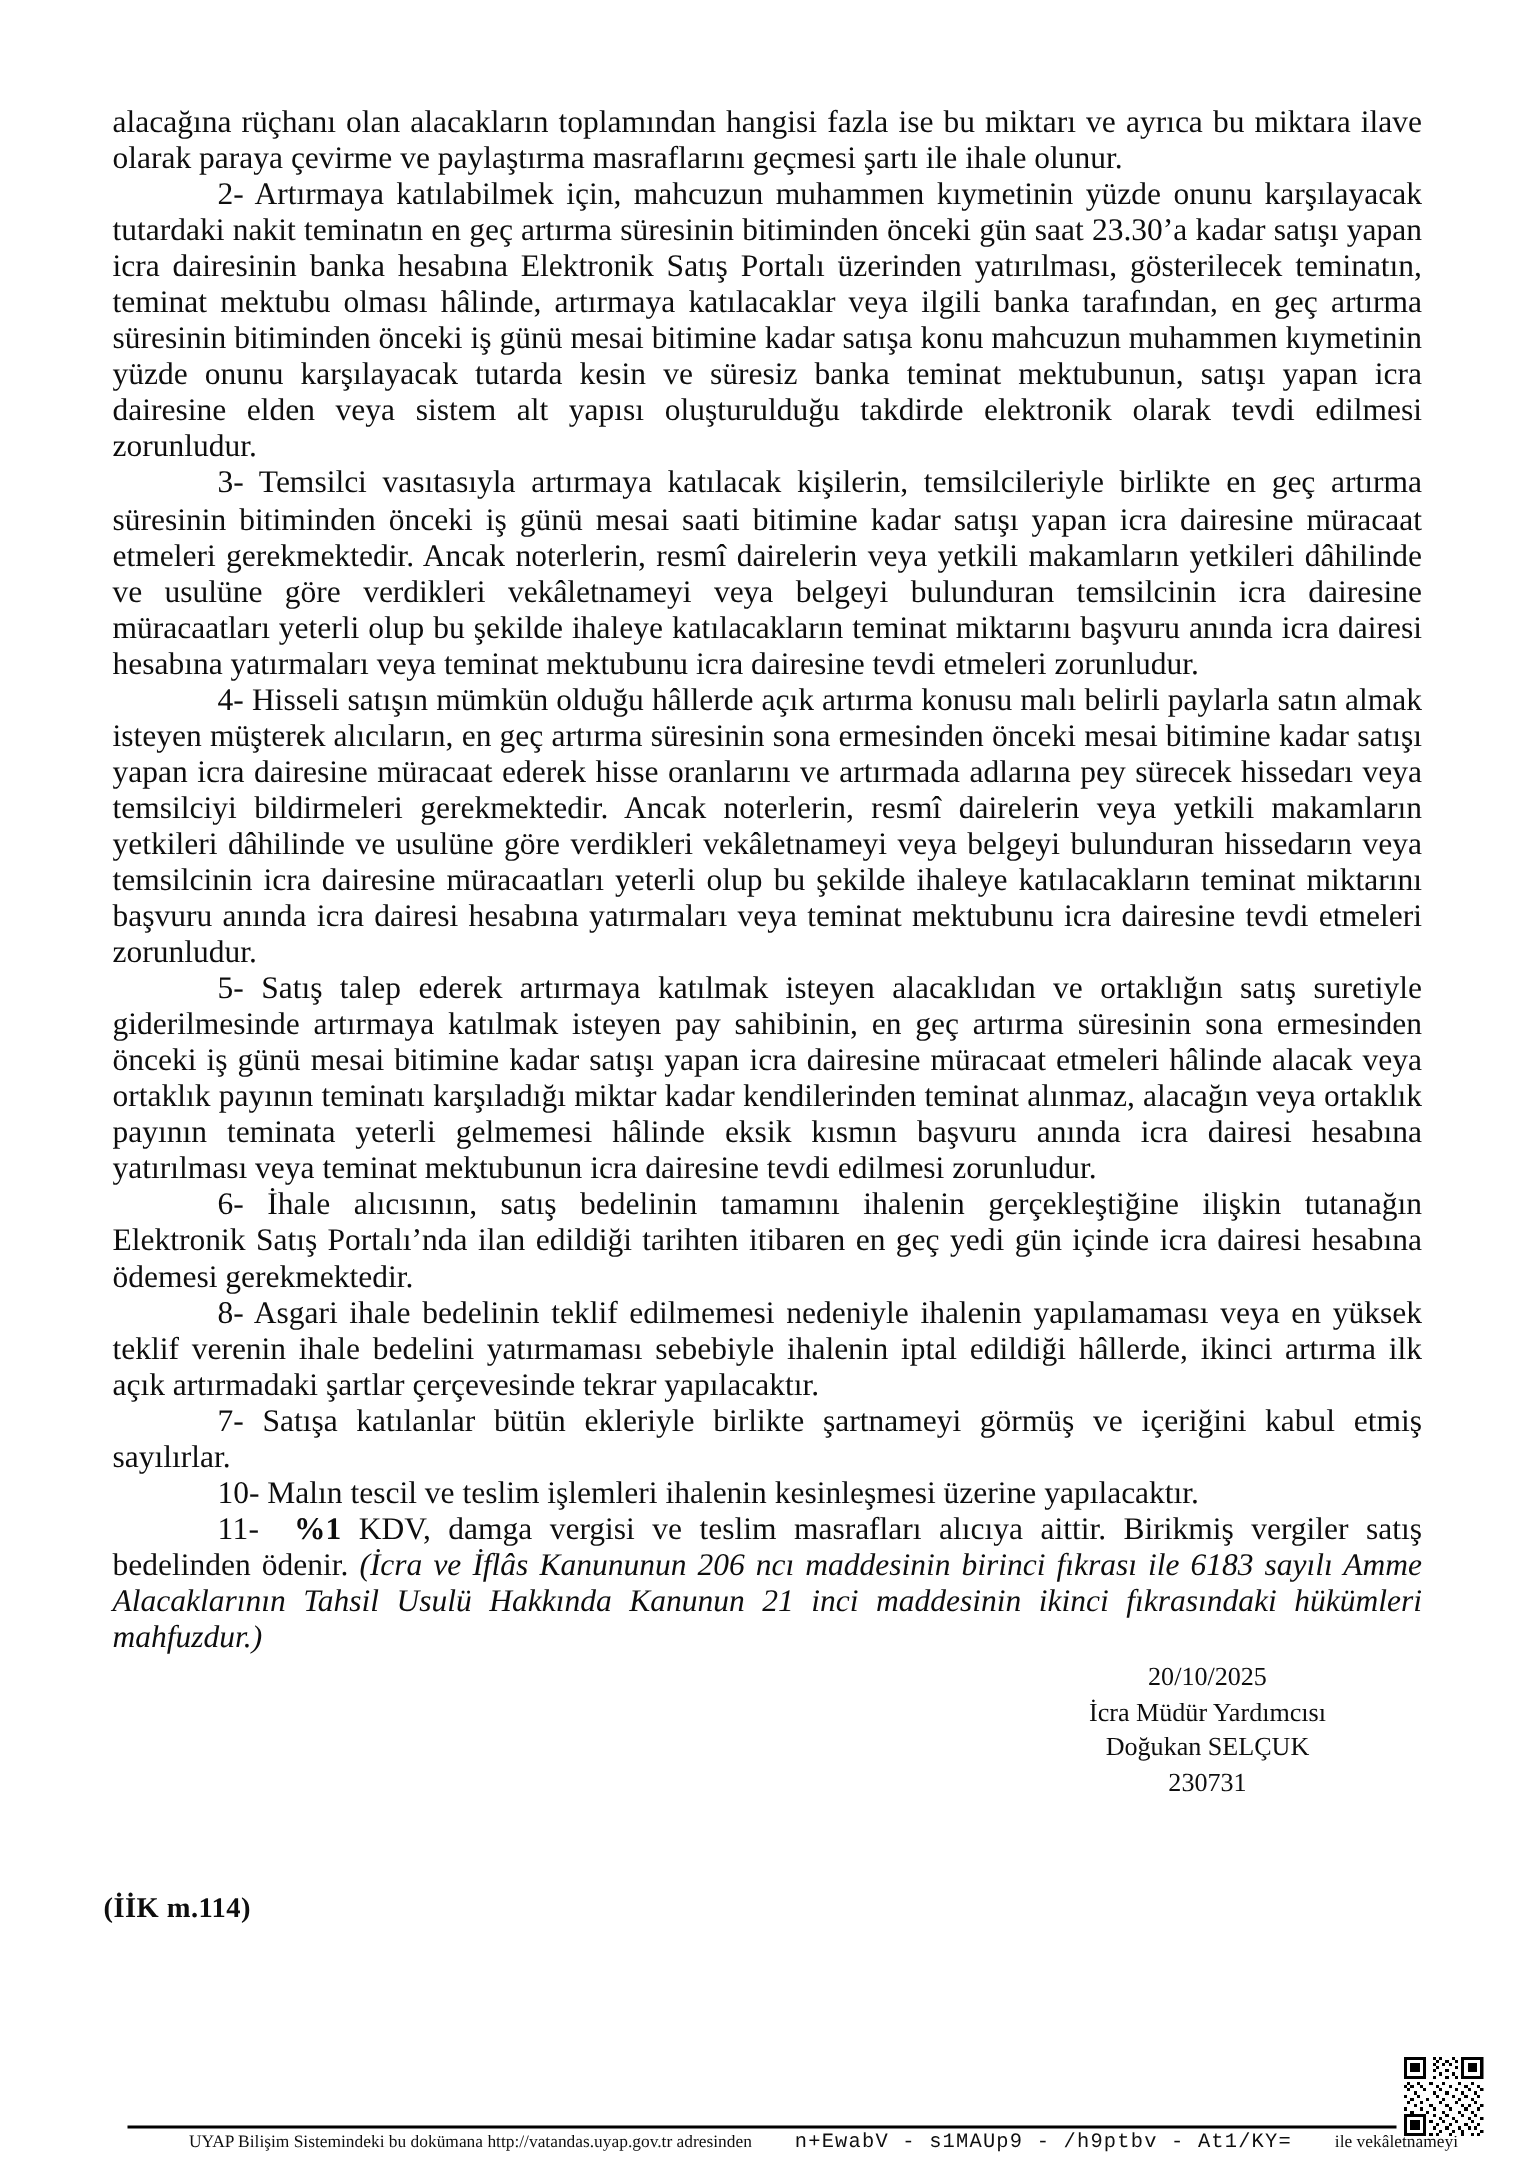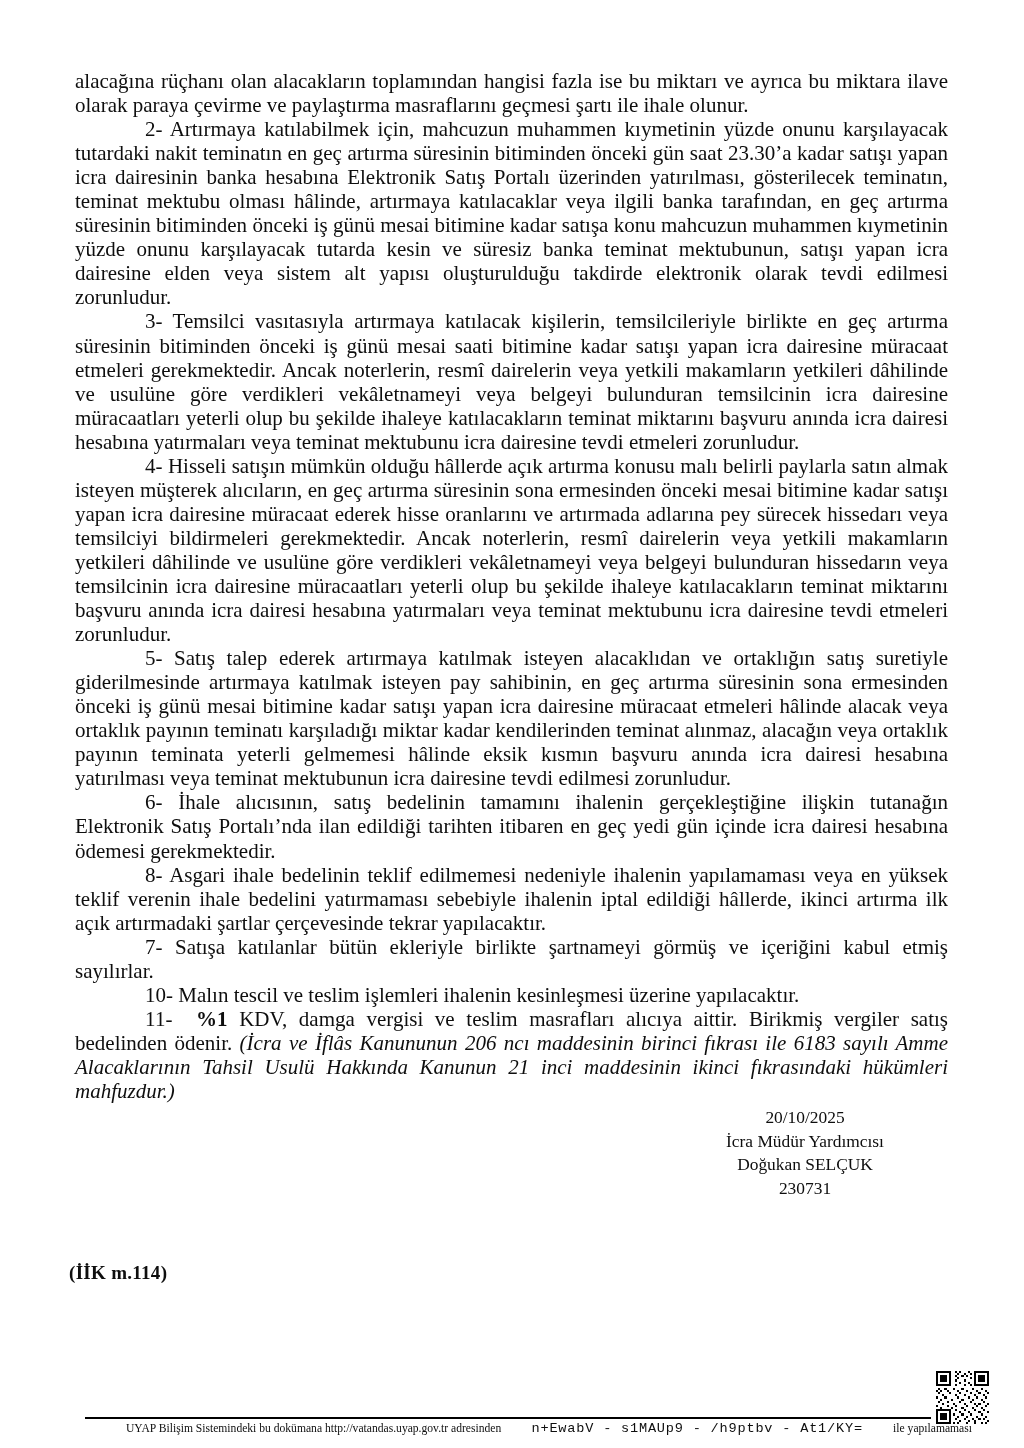--- a/index.html
+++ b/index.html
@@ -100,21 +100,21 @@
     <div>230731</div>
   </div>
 </div>
 
 <div class="law-ref">(İİK m.114)</div>
 
 <div class="footer-rule"></div>
 <div class="footer-text">
   <span>UYAP Bilişim Sistemindeki bu dokümana http://vatandas.uyap.gov.tr adresinden</span>
   <span class="footer-code">n+EwabV - s1MAUp9 - /h9ptbv - At1/KY=</span>
-  <span>ile yapılamaması</span>
+  <span>ile vekâletnameyi</span>
 </div>
 
 <svg class="qr" viewBox="0 0 25 25" shape-rendering="crispEdges" xmlns="http://www.w3.org/2000/svg">
   <rect x="0" y="0" width="25" height="25" fill="#ffffff"></rect>
   <g fill="#000000">
 
     <path d="M0 0h7v7h-7zM1 1v5h5v-5z" fill-rule="evenodd"></path>
     <rect x="2" y="2" width="3" height="3"></rect>
     <path d="M18 0h7v7h-7zM19 1v5h5v-5z" fill-rule="evenodd"></path>
     <rect x="20" y="2" width="3" height="3"></rect>

